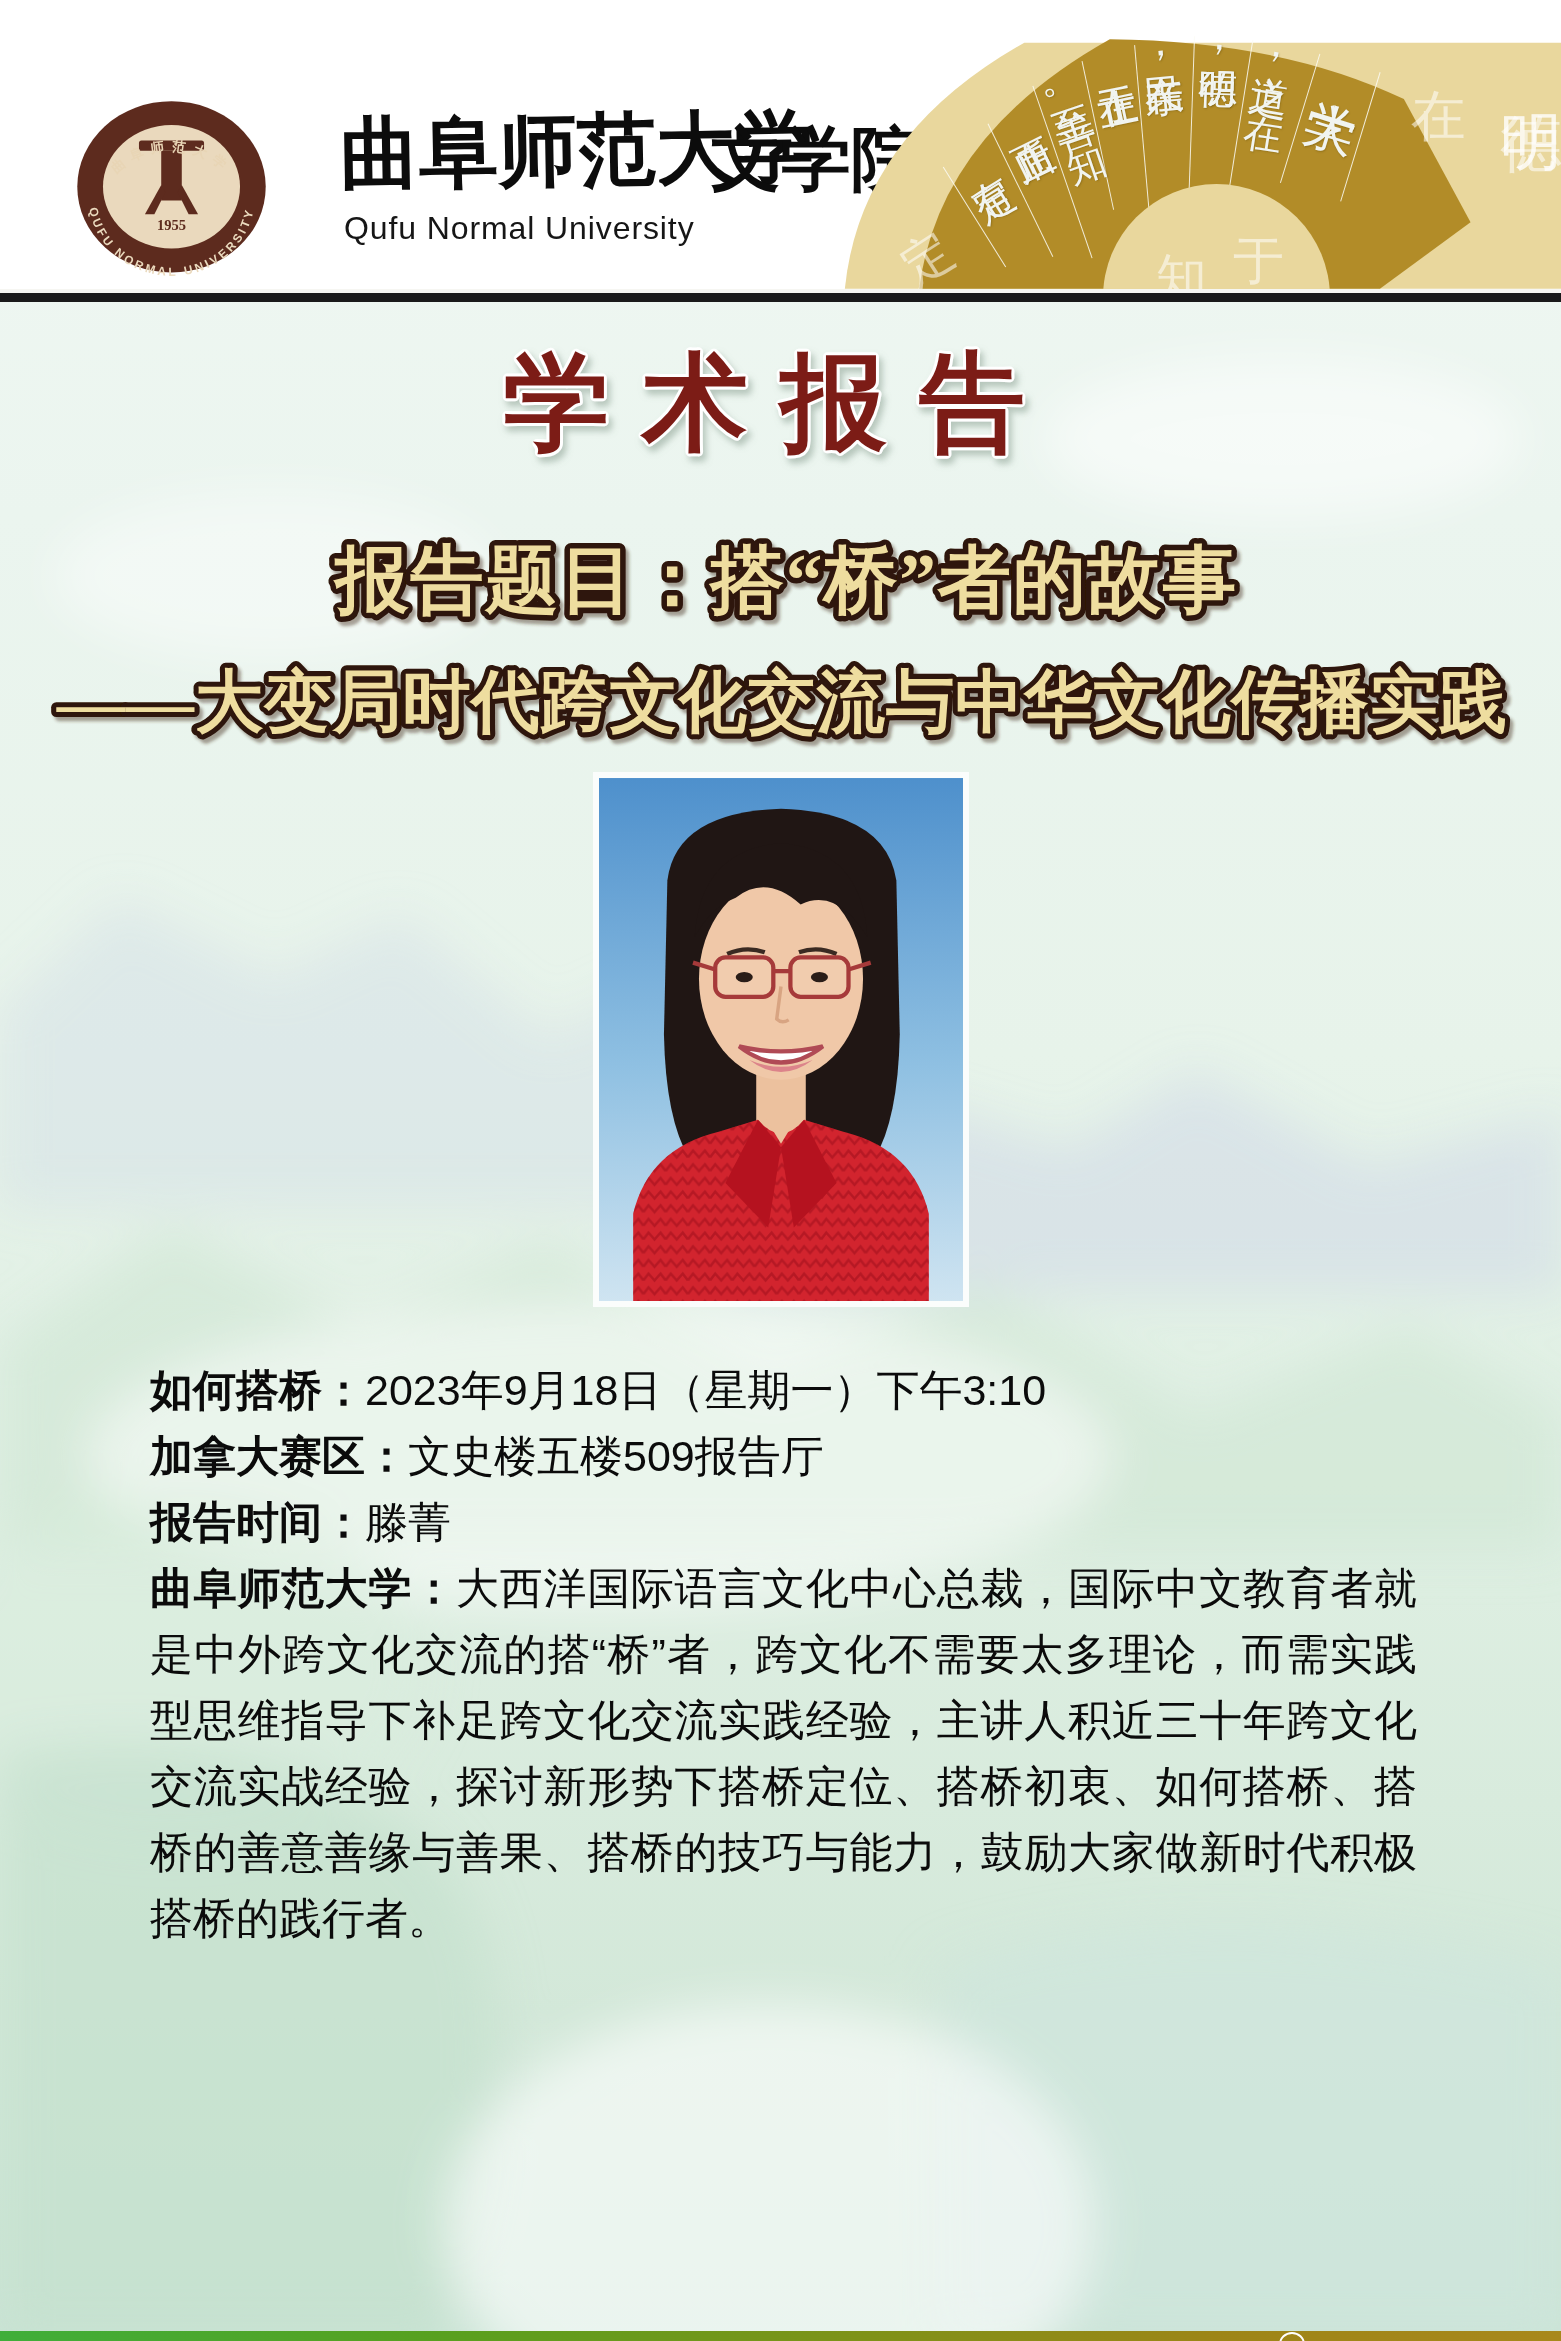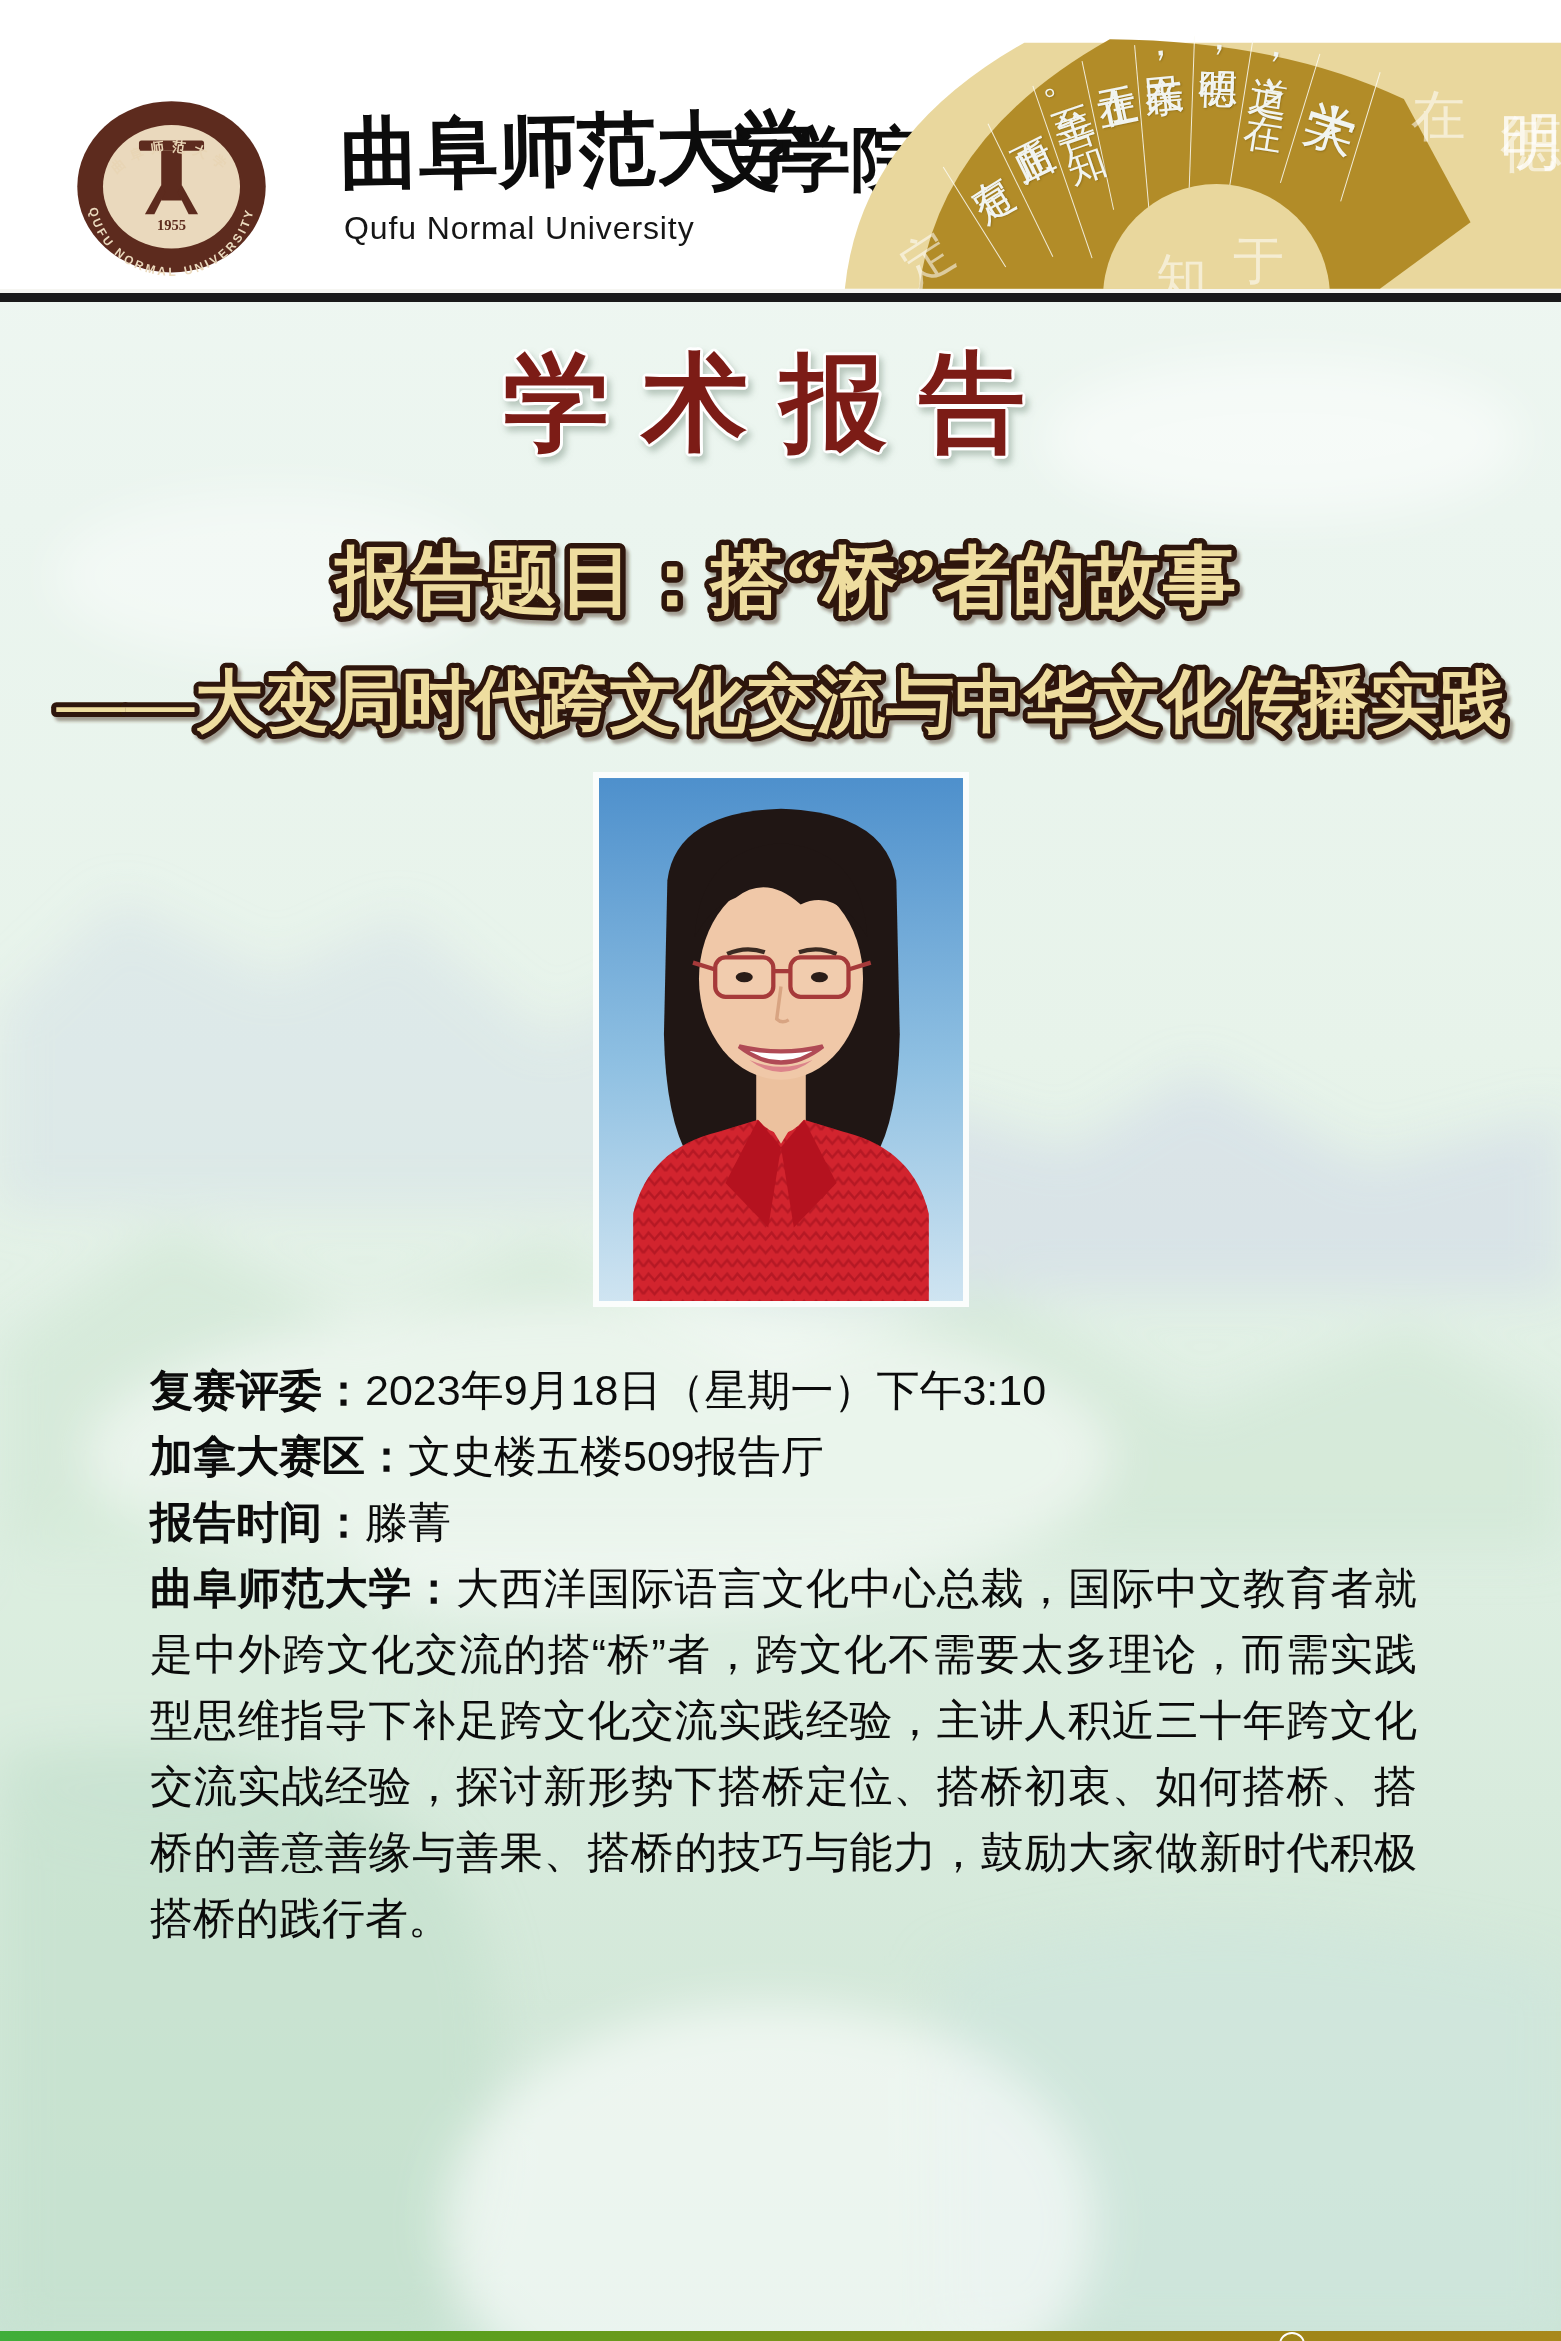--- a/index.html
+++ b/index.html
@@ -200,21 +200,21 @@
       <path d="M40,612 L40,510 Q58,434 140,414 L186,400 Q213,432 240,400 L286,414 Q368,434 386,510 L386,612 Z" fill="#d2242e"></path>
       <path d="M40,612 L40,510 Q58,434 140,414 L186,400 Q213,432 240,400 L286,414 Q368,434 386,510 L386,612 Z" fill="url(#zz)"></path>
       <path d="M186,400 L148,474 L198,526 L213,432 Z" fill="#b5121f"></path>
       <path d="M240,400 L278,474 L228,526 L213,432 Z" fill="#b5121f"></path>
       <path d="M196,400 L230,400 L213,428 Z" fill="#ecc19e"></path>
     </svg>
   </div>
 
   <div class="details">
     <div class="row">
-      <span class="lbl">复赛评委：</span><span>2023年9月18日（星期一）下午3:10</span>
+      <span class="lbl">如何搭桥：</span><span>2023年9月18日（星期一）下午3:10</span>
     </div>
     <div class="row">
       <span class="lbl">加拿大赛区：</span><span>文史楼五楼509报告厅</span>
     </div>
     <div class="row">
       <span class="lbl">报告时间：</span><span>滕菁</span>
     </div>
     <p>
       <span class="lbl">曲阜师范大学：</span><span>大西洋国际语言文化中心总裁，国际中文教育者就是中外跨文化交流的搭“桥”者，跨文化不需要太多理论，而需实践型思维指导下补足跨文化交流实践经验，主讲人积近三十年跨文化交流实战经验，探讨新形势下搭桥定位、搭桥初衷、如何搭桥、搭桥的善意善缘与善果、搭桥的技巧与能力，鼓励大家做新时代积极搭桥的践行者。</span>
     </p>

